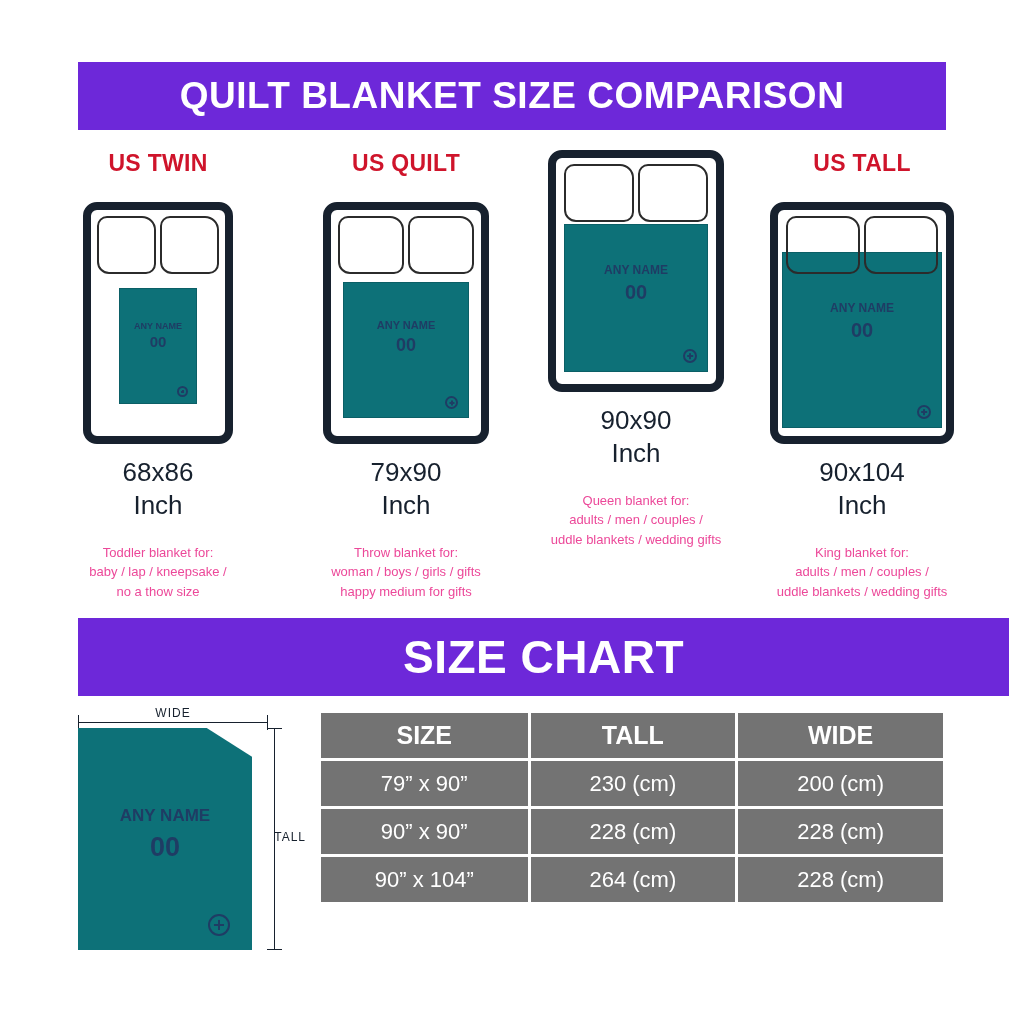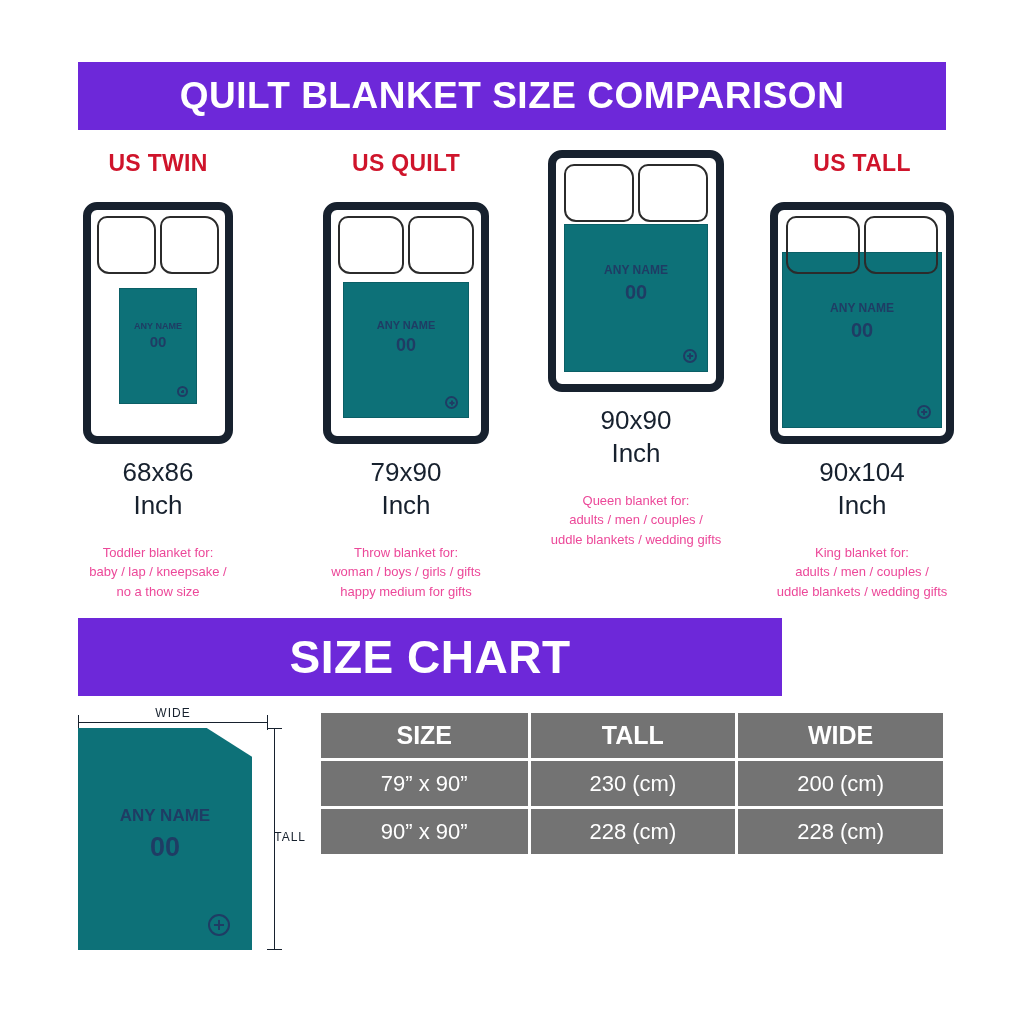--- a/index.html
+++ b/index.html
@@ -29,21 +29,21 @@
     font-weight: bold;
     letter-spacing: 0.5px;
     text-align: center;
   }
   #top-banner {
     left: 78px; top: 62px; width: 868px; height: 68px;
   }
   #top-banner .banner-text { font-size: 37px; }
 
   #chart-banner {
-    left: 78px; top: 618px; width: 704px; height: 78px;
+    left: 78px; top: 618px; width: 931px; height: 78px;
   }
   #chart-banner .banner-text { font-size: 46px; }
 
   
   .col {
     position: absolute;
     top: 150px;
     width: 200px;
     text-align: center;
   }
@@ -354,16 +354,21 @@
       <tr>
         <td>79” x 90”</td>
         <td>230 (cm)</td>
         <td>200 (cm)</td>
       </tr>
       <tr>
         <td>90” x 90”</td>
         <td>228 (cm)</td>
         <td>228 (cm)</td>
       </tr>
+      <tr>
+        <td>90” x 104”</td>
+        <td>264 (cm)</td>
+        <td>228 (cm)</td>
+      </tr>
     </tbody>
   </table>
 
 </div>
 
 </body></html>

